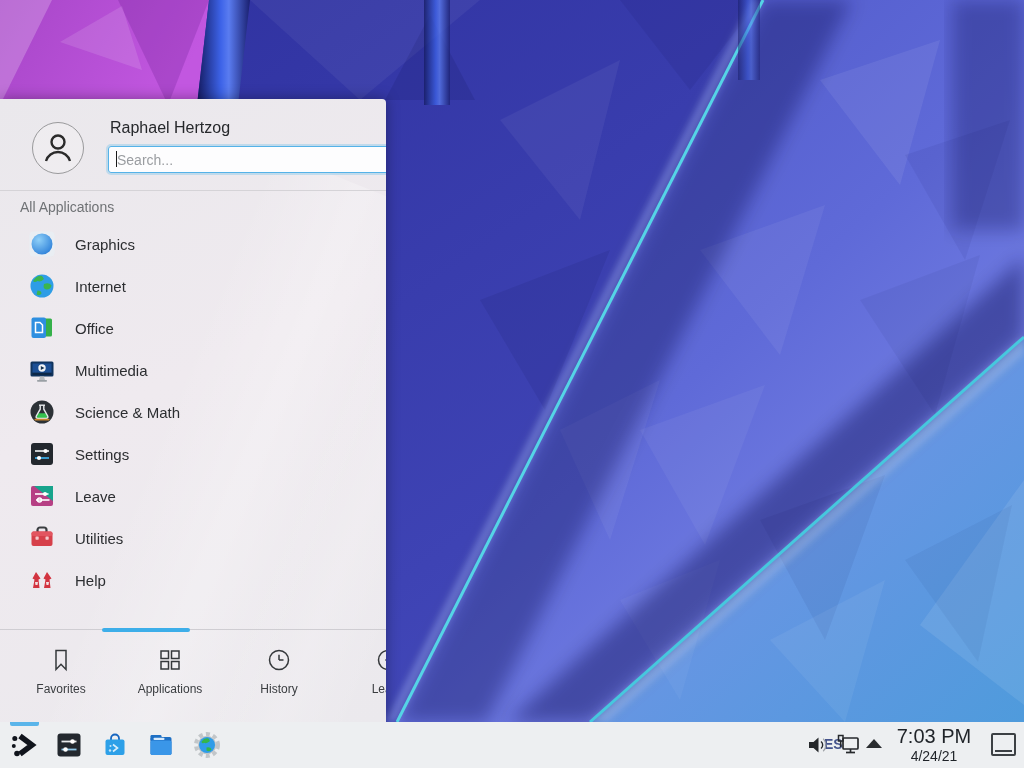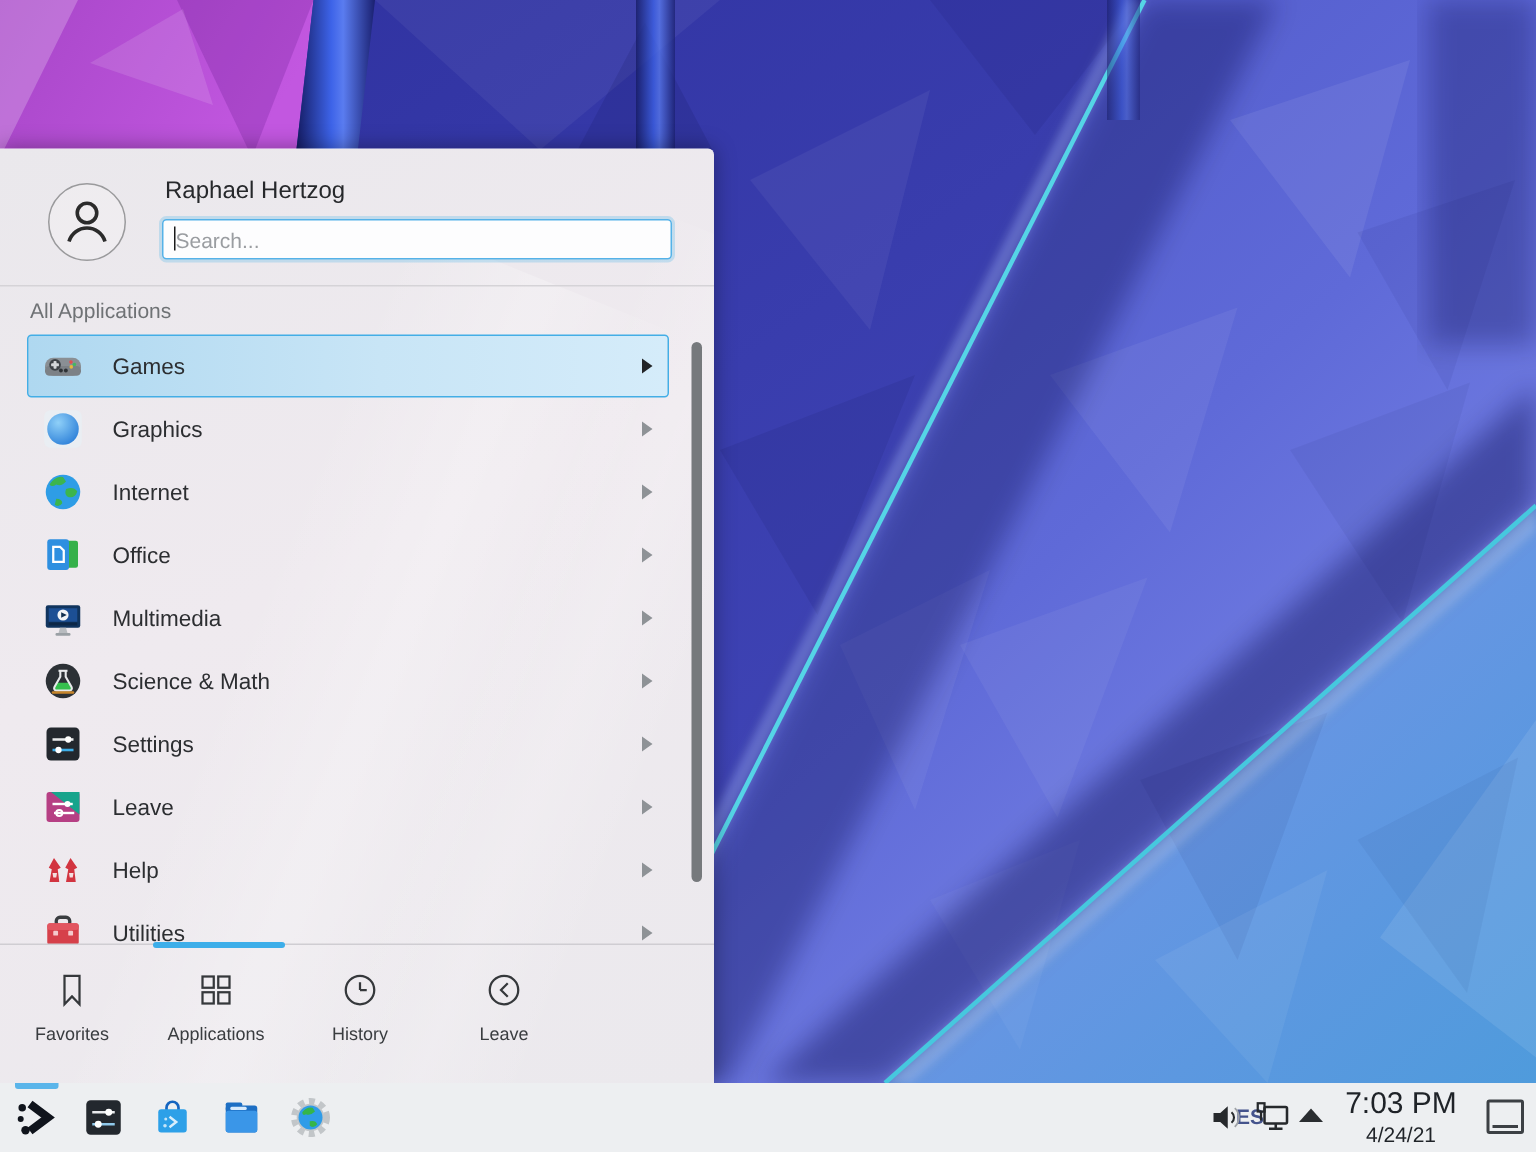--- a/index.html
+++ b/index.html
@@ -4,21 +4,21 @@
 <style>
   * { margin:0; padding:0; box-sizing:border-box; }
   html,body { width:1024px; height:768px; overflow:hidden; }
   body { font-family:"Liberation Sans", sans-serif; position:relative; background:#2e2f9e; }
 
   
   .wallpaper { position:absolute; left:0; top:0; width:1024px; height:722px; overflow:hidden; }
   .wallpaper svg { display:block; }
 
   
-  .popup { position:absolute; left:0; top:99px; width:476px; height:623px;
+  .popup { position:absolute; left:0; top:99px; width:386px; height:623px;
            background:linear-gradient(155deg,#eae8ec 0%, #efeaef 45%, #ebe9ed 100%);
            border-top-right-radius:4px; box-shadow:0 0 14px rgba(0,0,0,.35);
            overflow:hidden; }
   .streak { position:absolute; background:linear-gradient(90deg, rgba(255,255,255,0) 0%, rgba(255,255,255,.55) 50%, rgba(255,255,255,0) 100%); pointer-events:none; }
   .streak.s1 { left:120px; top:60px; width:200px; height:760px; transform:rotate(22deg); opacity:.45; }
   .streak.s2 { left:290px; top:40px; width:140px; height:760px; transform:rotate(22deg); opacity:.3; }
 
   .avatar { position:absolute; left:32px; top:23px; width:52px; height:52px; border-radius:50%;
             border:1px solid #9a9a9c; display:flex; align-items:center; justify-content:center; background:rgba(255,255,255,.2); }
   .user-name { position:absolute; left:110px; top:20px; font-size:16px; color:#26282b; }
@@ -40,21 +40,21 @@
   .app-label { margin-left:18px; font-size:15px; color:#2c2e31; flex:1; }
   .row-arrow { width:0; height:0; border-left:7px solid #8e9296; border-top:5px solid transparent;
                border-bottom:5px solid transparent; margin-right:10px; }
   .app-row.selected .row-arrow { border-left-color:#232528; }
 
   .scrollbar { position:absolute; left:461px; top:129px; width:7px; height:360px; border-radius:4px; background:#76797c; }
 
   .tabbar { position:absolute; left:0; bottom:0; width:480px; height:93px; border-top:1px solid #cfcdd2; }
   .tab-indicator { position:absolute; left:102px; top:-2px; width:88px; height:4px; background:#3daee9; border-radius:2px; }
   .tabs { display:flex; width:100%; height:100%; }
-  .tab { width:96px; display:flex; flex-direction:column; align-items:center; cursor:default; }
+  .tab { width:96px; display:flex; flex-direction:column; align-items:center; cursor:default;margin-left:13px; }
   .tab .tab-icon { margin-top:15px; height:30px; display:flex; align-items:center; justify-content:center; }
   .tab .tab-label { margin-top:7px; font-size:12px; color:#3a3d40; }
 
   
   .taskbar { position:absolute; left:0; top:722px; width:1024px; height:46px; background:#edeff1; }
   .tb-item { position:absolute; top:9px; width:28px; height:28px; display:flex; align-items:center; justify-content:center; }
   .launcher-active-line { position:absolute; left:10px; top:0; width:29px; height:4px; background:#5ab5ea; border-radius:0 0 2px 2px; }
   .kbd-layout { position:absolute; left:824px; top:14px; font-size:14px; font-weight:700; color:#44538c; }
   .tray-icon { position:absolute; display:flex; align-items:center; justify-content:center; }
   .clock { position:absolute; left:886px; top:2px; width:96px; text-align:center; color:#1f2328; }
@@ -159,38 +159,20 @@
   <div class="search-wrap">
     <input type="text" placeholder="Search..." style="">
     <div class="caret-bar"></div>
   </div>
 
   <div class="hdr-sep"></div>
   <div class="section-label">All Applications</div>
 
   <div class="app-list">
 
-    <div class="app-row selected">
-      <span class="app-icon">
-        <svg width="28" height="28" viewBox="0 0 28 28">
-          <rect x="2" y="8.5" width="24" height="12" rx="5.5" fill="#8a8f94"></rect>
-          <rect x="2" y="14" width="24" height="6.5" rx="3" fill="#7c8186"></rect>
-          <circle cx="8.7" cy="13.2" r="3.9" fill="#3d4247"></circle>
-          <rect x="7.7" y="10.6" width="2" height="5.2" rx="0.6" fill="#d3d6d9"></rect>
-          <rect x="6.1" y="12.2" width="5.2" height="2" rx="0.6" fill="#d3d6d9"></rect>
-          <circle cx="19.3" cy="11.4" r="1.2" fill="#e05050"></circle>
-          <circle cx="21.6" cy="13" r="1.2" fill="#45b860"></circle>
-          <circle cx="19.5" cy="14.6" r="1.2" fill="#e8b83a"></circle>
-          <circle cx="12.6" cy="17" r="1.3" fill="#2e3236"></circle>
-          <circle cx="15.9" cy="17" r="1.3" fill="#2e3236"></circle>
-        </svg>
-      </span>
-      <span class="app-label">Games</span>
-      <span class="row-arrow"></span>
-    </div>
 
     <div class="app-row">
       <span class="app-icon">
         <svg width="28" height="28" viewBox="0 0 28 28">
           <defs>
               <radialGradient id="sph" cx="0.35" cy="0.3" r="0.9">
             <stop offset="0" stop-color="#8fd0f8"></stop>
                 <stop offset="1" stop-color="#1e74d4"></stop>
               </radialGradient>
             </defs>
@@ -282,41 +264,41 @@
           <circle cx="11.5" cy="18" r="2" fill="none" stroke="#fff" stroke-width="1.4"></circle>
         </svg>
       </span>
       <span class="app-label">Leave</span>
       <span class="row-arrow"></span>
     </div>
 
     <div class="app-row">
       <span class="app-icon">
         <svg width="28" height="28" viewBox="0 0 28 28">
-          <path d="M8 6 L12.5 12.5 L10.5 13.5 L11.5 22 L5 22 L6.5 13.5 L4.5 12.5 Z" fill="#d23440"></path>
-          <path d="M19 6 L23.5 12.5 L21.5 13.5 L22.5 22 L16 22 L17.5 13.5 L15.5 12.5 Z" fill="#d23440"></path>
-          <polygon points="7,16 10,16 9.5,19 7.5,19" fill="#f3dfe0"></polygon>
-          <polygon points="18,16 21,16 20.5,19 18.5,19" fill="#f3dfe0"></polygon>
-        </svg>
-      </span>
-      <span class="app-label">Help</span>
-      <span class="row-arrow"></span>
-    </div>
-
-    <div class="app-row">
-      <span class="app-icon">
-        <svg width="28" height="28" viewBox="0 0 28 28">
           <rect x="9.5" y="3.5" width="9" height="6" rx="2.5" fill="none" stroke="#3a3d40" stroke-width="2.2"></rect>
           <rect x="3.5" y="7.5" width="21" height="14.5" rx="2" fill="#d6404a"></rect>
           <rect x="3.5" y="7.5" width="21" height="4.5" rx="2" fill="#e25560"></rect>
           <rect x="7.5" y="12.5" width="3.2" height="3.2" rx="0.6" fill="#f4c9cc"></rect>
           <rect x="17.5" y="12.5" width="3.2" height="3.2" rx="0.6" fill="#f4c9cc"></rect>
         </svg>
       </span>
       <span class="app-label">Utilities</span>
+      <span class="row-arrow"></span>
+    </div>
+
+    <div class="app-row">
+      <span class="app-icon">
+        <svg width="28" height="28" viewBox="0 0 28 28">
+          <path d="M8 6 L12.5 12.5 L10.5 13.5 L11.5 22 L5 22 L6.5 13.5 L4.5 12.5 Z" fill="#d23440"></path>
+          <path d="M19 6 L23.5 12.5 L21.5 13.5 L22.5 22 L16 22 L17.5 13.5 L15.5 12.5 Z" fill="#d23440"></path>
+          <polygon points="7,16 10,16 9.5,19 7.5,19" fill="#f3dfe0"></polygon>
+          <polygon points="18,16 21,16 20.5,19 18.5,19" fill="#f3dfe0"></polygon>
+        </svg>
+      </span>
+      <span class="app-label">Help</span>
       <span class="row-arrow"></span>
     </div>
   </div>
 
   <div class="scrollbar"></div>
 
   <div class="tabbar">
     <div class="tab-indicator"></div>
     <div class="tabs">
       <div class="tab">

